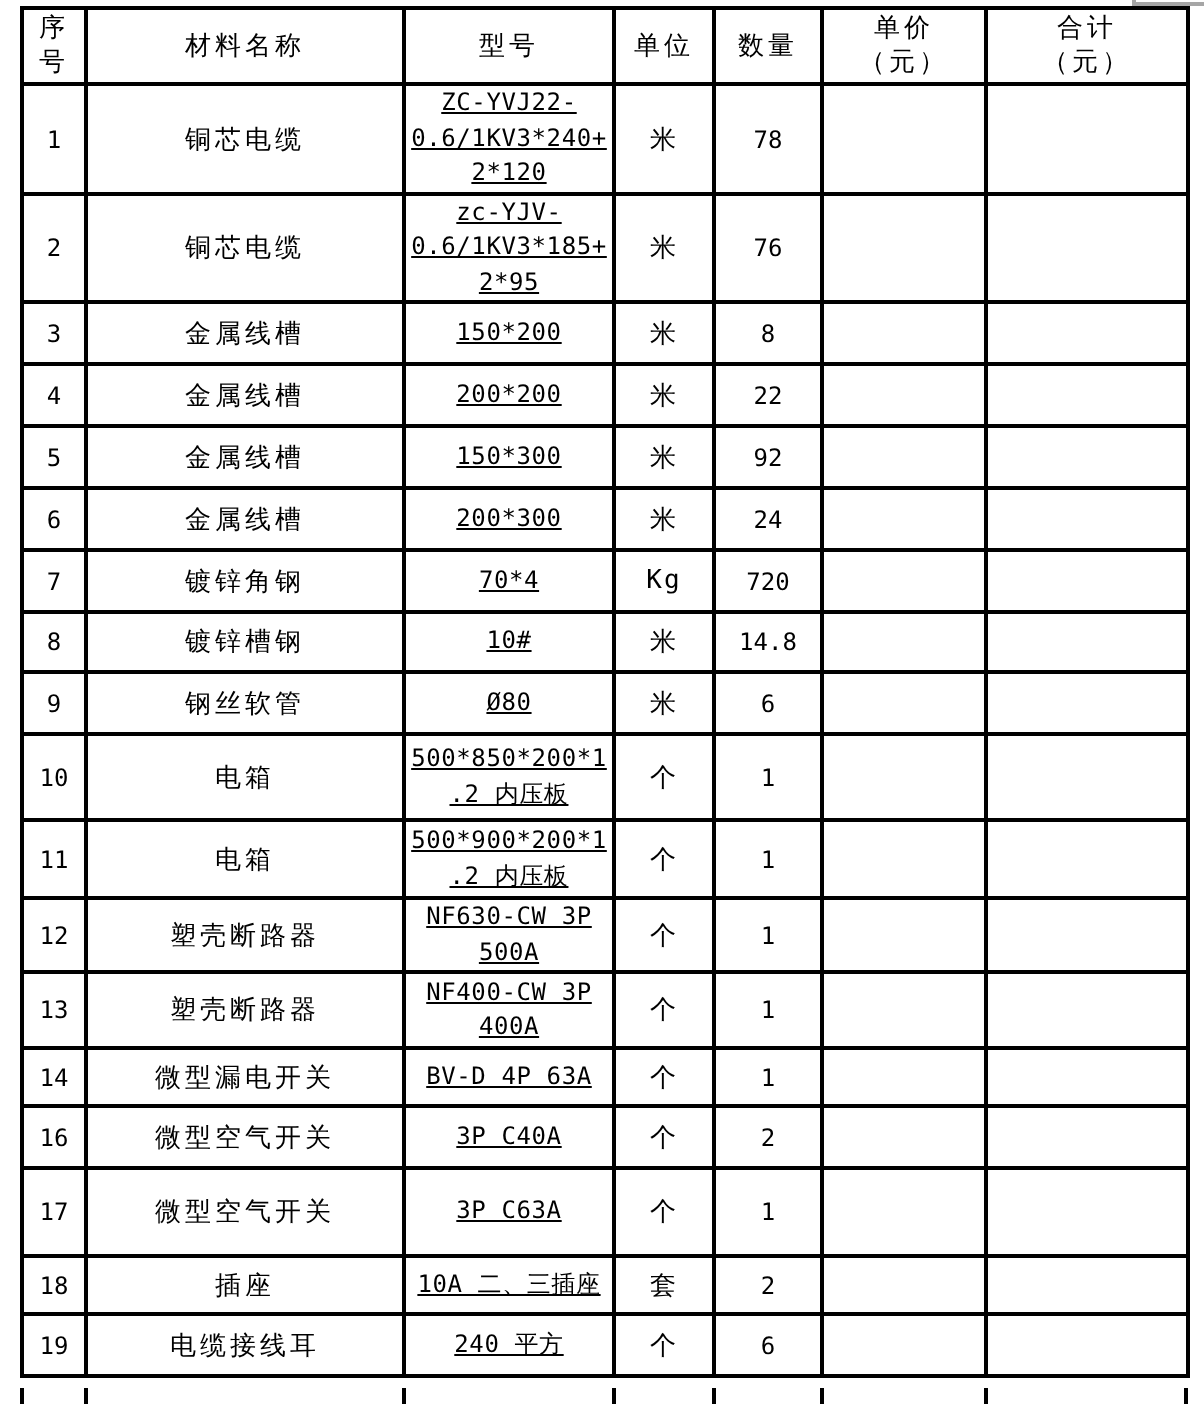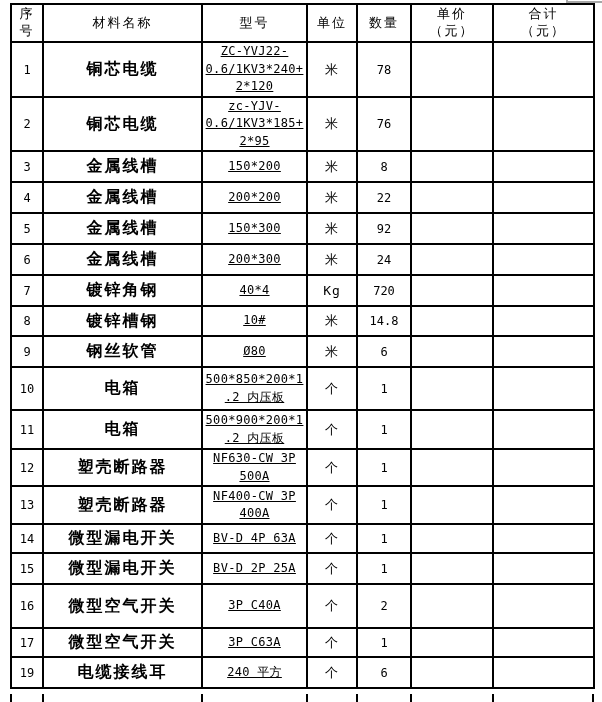--- a/index.html
+++ b/index.html
@@ -54,23 +54,22 @@
   tbody tr:nth-child(14) { height: 29px; border-radius: 12px; }
   tbody tr:nth-child(16) { height: 44px; border-radius: 15px; }
   tbody tr:nth-child(17) { height: 29px; padding-left: 40px; }
   tbody tr:nth-child(19) { height: 30px; }
 
   td.c-no, td.c-qty {
     font-family: "DejaVu Sans Mono", monospace;
     font-size: 12px;
   }
   td.c-name {
-    font-size: 16px;
+    font-size: 13px;
     letter-spacing: 2px;
-    font-weight: bold;
   }
   td.c-model {
     font-family: "DejaVu Sans Mono", monospace;
     font-size: 12px;
     letter-spacing: 0.3px;
     line-height: 1.45;
     word-break: break-word;
     overflow-wrap: anywhere;
     padding: 0 1px;
     text-decoration: underline;
@@ -176,21 +175,21 @@
     <td class="c-model">200*300</td>
     <td class="c-unit">米</td>
     <td class="c-qty">24</td>
     <td class="c-price"></td>
     <td class="c-total"></td>
   </tr>
 
   <tr>
     <td class="c-no">7</td>
     <td class="c-name">镀锌角钢</td>
-    <td class="c-model">40*4</td>
+    <td class="c-model">70*4</td>
     <td class="c-unit">Kg</td>
     <td class="c-qty">720</td>
     <td class="c-price"></td>
     <td class="c-total"></td>
   </tr>
 
   <tr>
     <td class="c-no">8</td>
     <td class="c-name">镀锌槽钢</td>
     <td class="c-model">10#</td>
@@ -253,29 +252,20 @@
   <tr>
     <td class="c-no">14</td>
     <td class="c-name">微型漏电开关</td>
     <td class="c-model">BV-D 4P 63A</td>
     <td class="c-unit">个</td>
     <td class="c-qty">1</td>
     <td class="c-price"></td>
     <td class="c-total"></td>
   </tr>
 
-  <tr>
-    <td class="c-no">15</td>
-    <td class="c-name">微型漏电开关</td>
-    <td class="c-model">BV-D 2P 25A</td>
-    <td class="c-unit">个</td>
-    <td class="c-qty">1</td>
-    <td class="c-price"></td>
-    <td class="c-total"></td>
-  </tr>
 
   <tr>
     <td class="c-no">16</td>
     <td class="c-name">微型空气开关</td>
     <td class="c-model">3P C40A</td>
     <td class="c-unit">个</td>
     <td class="c-qty">2</td>
     <td class="c-price"></td>
     <td class="c-total"></td>
   </tr>
@@ -283,20 +273,29 @@
   <tr>
     <td class="c-no">17</td>
     <td class="c-name">微型空气开关</td>
     <td class="c-model">3P C63A</td>
     <td class="c-unit">个</td>
     <td class="c-qty">1</td>
     <td class="c-price"></td>
     <td class="c-total"></td>
   </tr>
 
+  <tr>
+    <td class="c-no">18</td>
+    <td class="c-name">插座</td>
+    <td class="c-model">10A 二、三插座</td>
+    <td class="c-unit">套</td>
+    <td class="c-qty">2</td>
+    <td class="c-price"></td>
+    <td class="c-total"></td>
+  </tr>
 
   <tr>
     <td class="c-no">19</td>
     <td class="c-name">电缆接线耳</td>
     <td class="c-model">240 平方</td>
     <td class="c-unit">个</td>
     <td class="c-qty">6</td>
     <td class="c-price"></td>
     <td class="c-total"></td>
   </tr>

